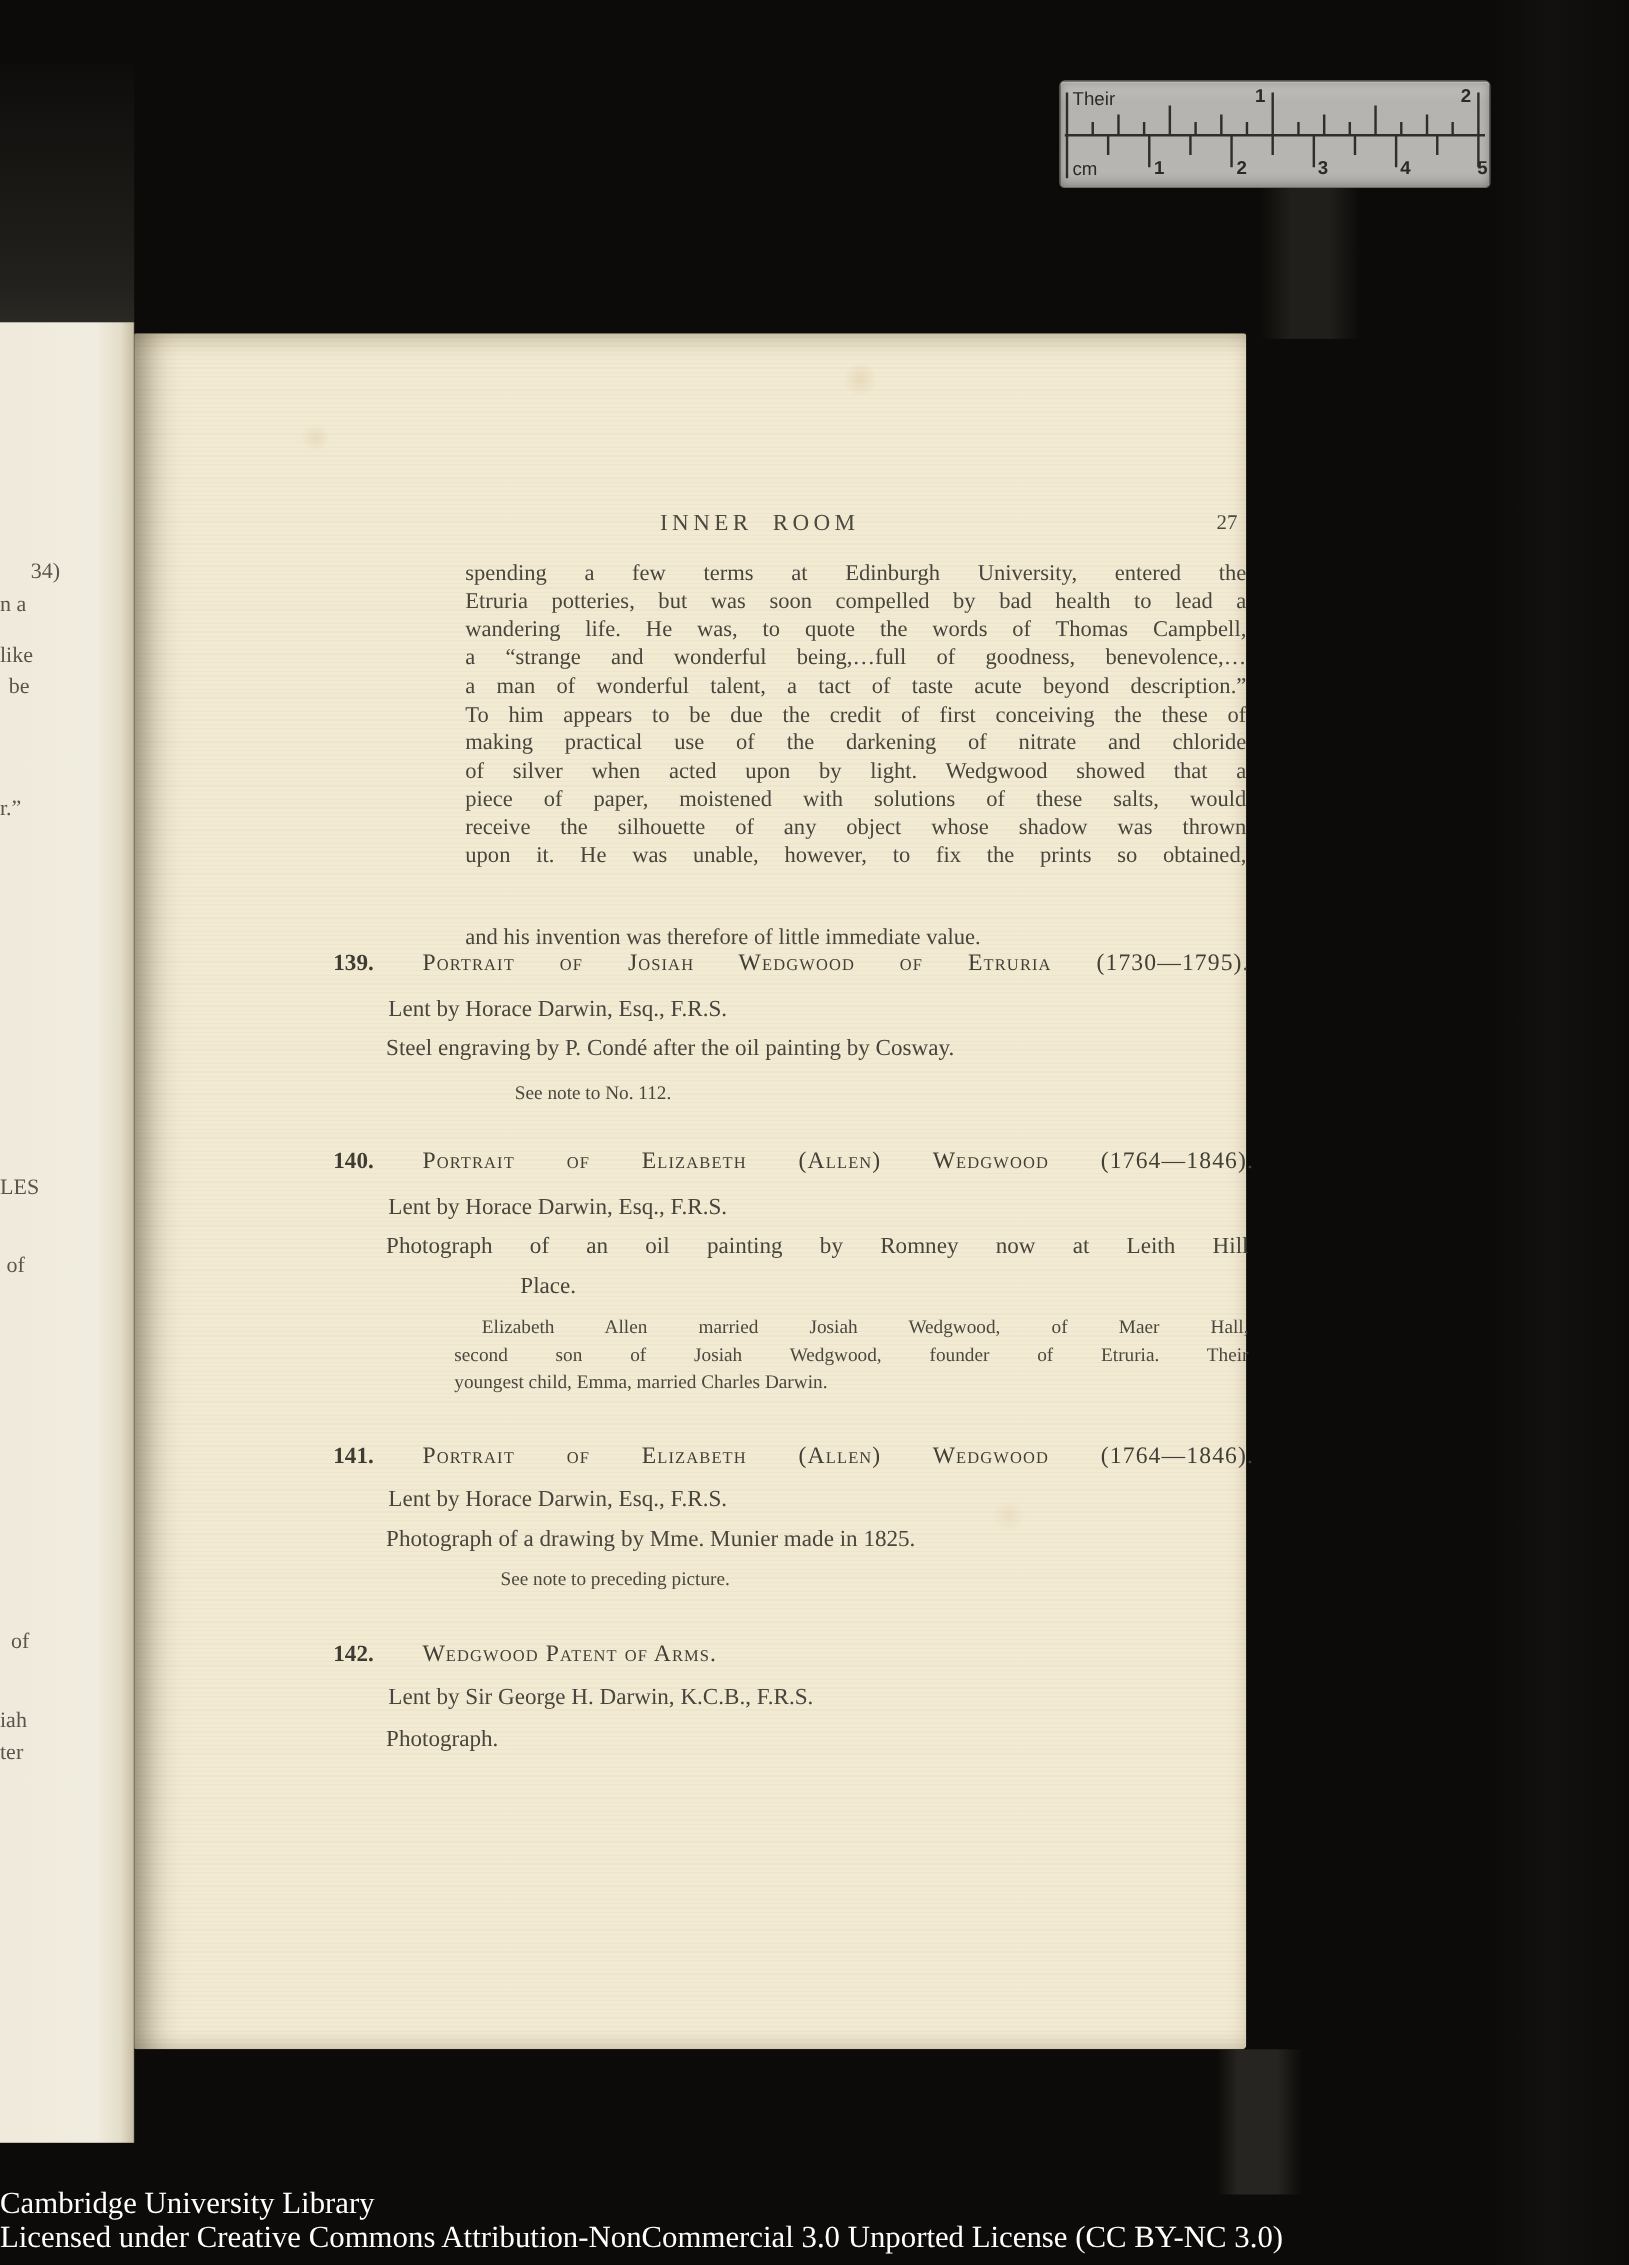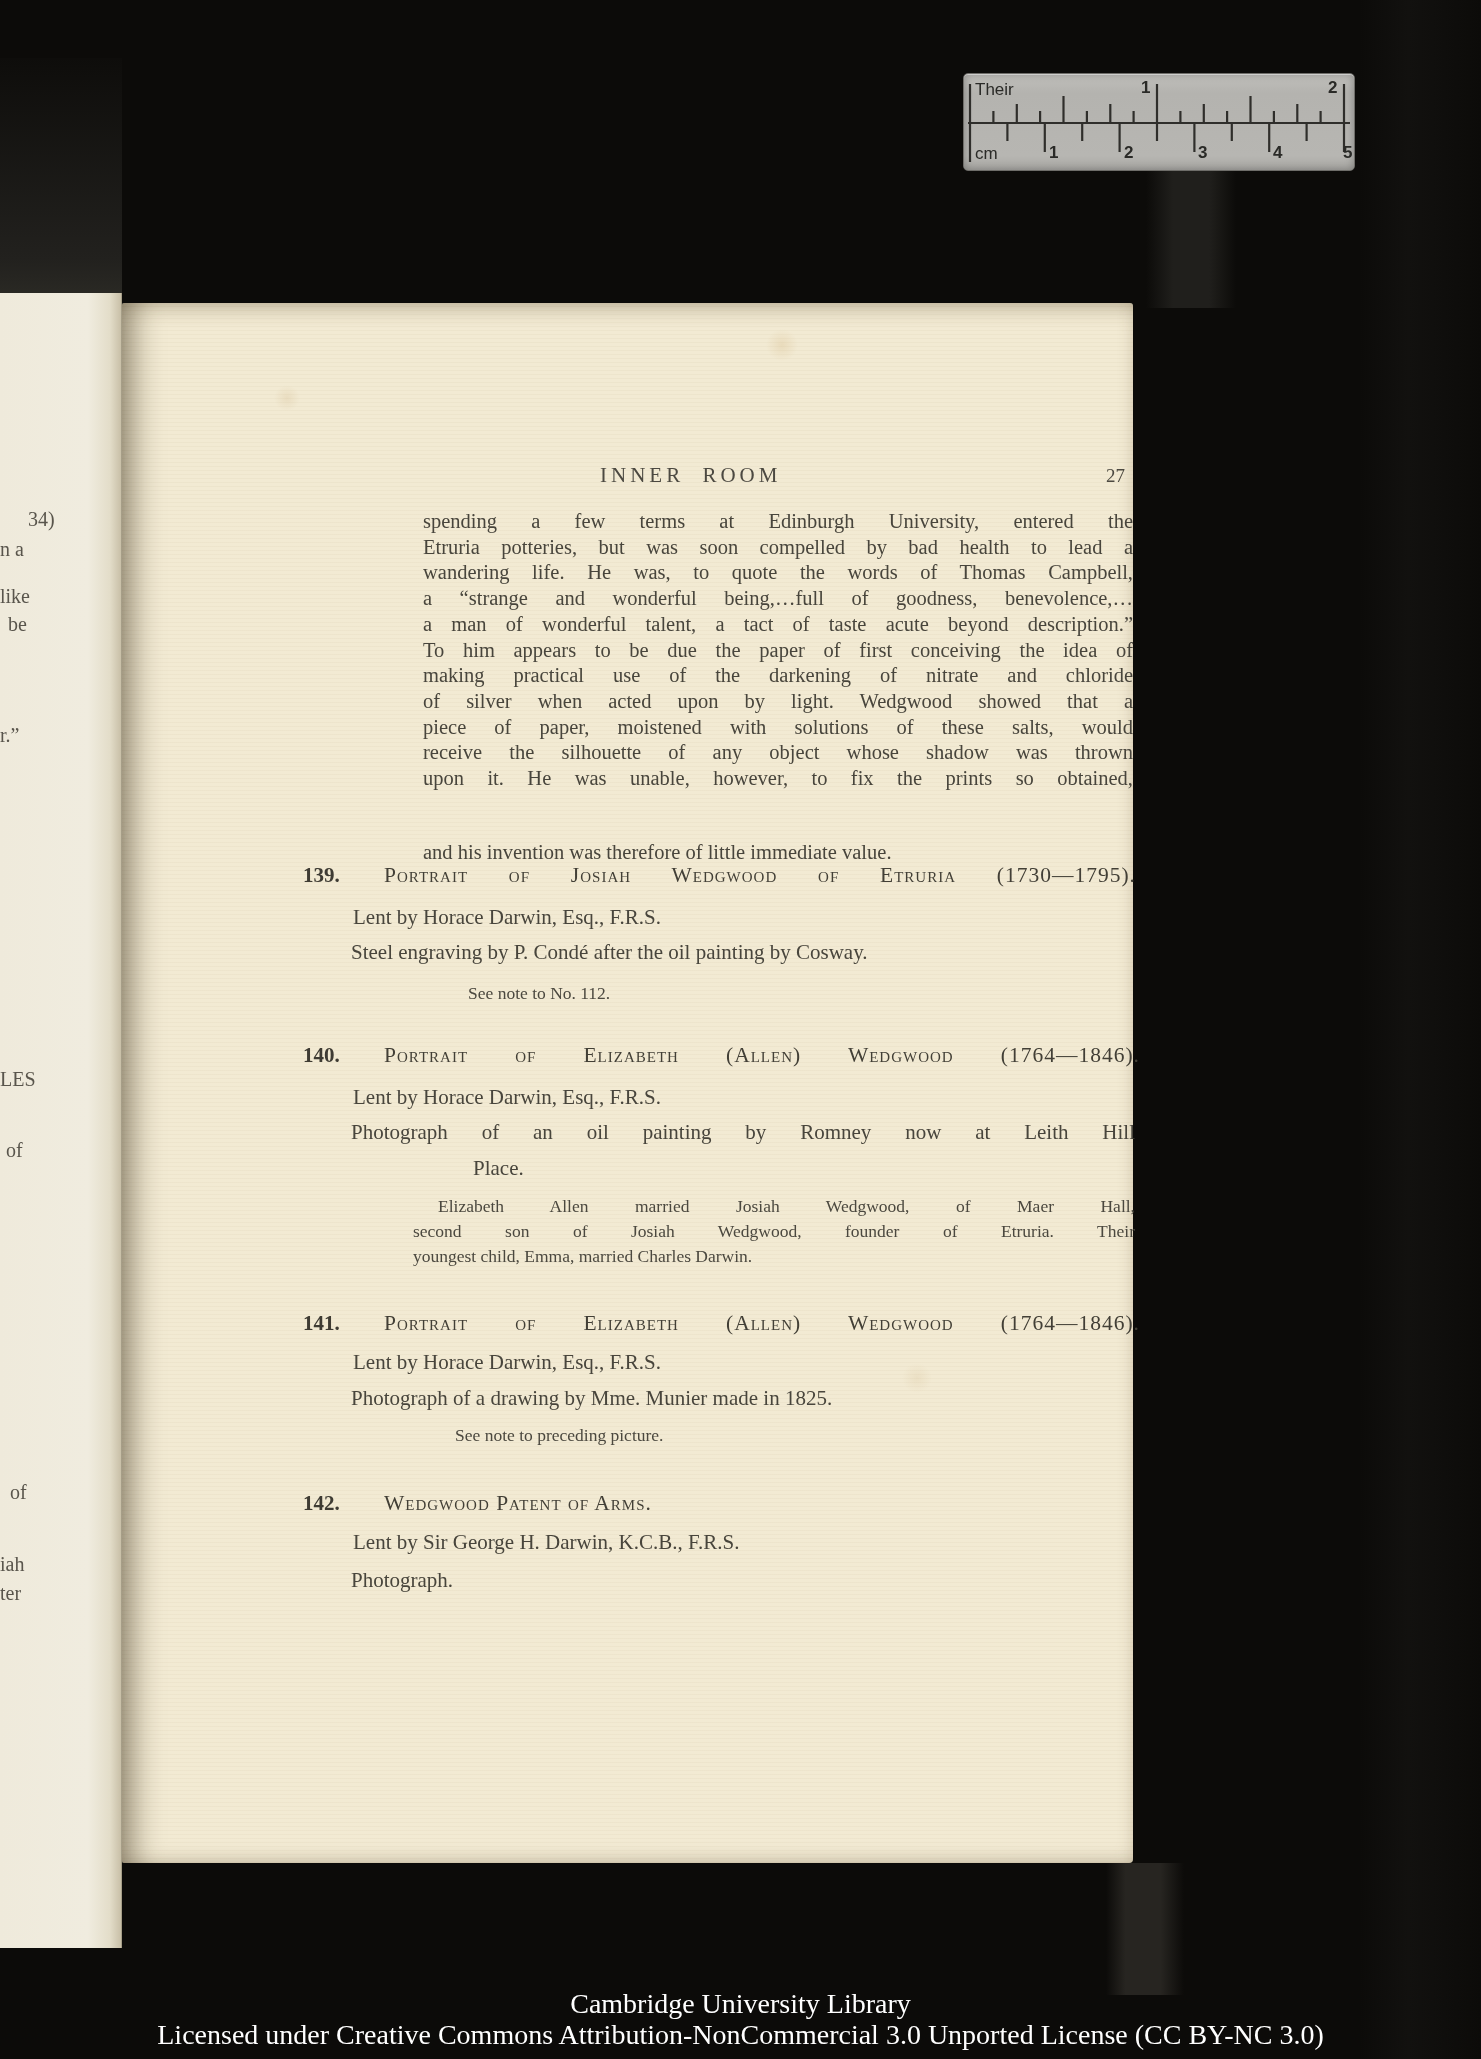--- a/index.html
+++ b/index.html
@@ -51,21 +51,21 @@
   
   .ruler { position:absolute; left:963px; top:73px; width:390px; height:96px;
     background:linear-gradient(to bottom,#c0bfbb,#b4b3af 20%,#b7b6b2 85%,#a8a7a3);
     border:1px solid #6e6d69; border-radius:5px;
     box-shadow: inset 0 1px 0 rgba(255,255,255,0.45), inset 0 0 9px rgba(0,0,0,0.28);
     font-family:"Liberation Sans","DejaVu Sans",sans-serif; color:#2a2a27; }
   .ruler svg { position:absolute; left:0; top:0; }
   .rlabel { position:absolute; font-size:17px; }
   .rnum { position:absolute; font-size:17px; font-weight:bold; }
   
-  .footer { position:absolute; left:0; top:1988px; width:1481px; text-align:center;
+  .footer { position:absolute; left:0; top:1988px; width:1481px; text-align:left;
     color:#ffffff; font-size:28px; line-height:31px; }
 </style>
 </head>
 <body>
 
 <div class="stage">
 
   <div class="right-col"></div>
   <div class="book-edge-topleft"></div>
   <div class="fore-edge-top"></div>
@@ -88,21 +88,21 @@
 
     <span class="abs running-title" style="left:478px; top:160px;">INNER ROOM</span>
     <span class="abs folio" style="left:984px; top:162px;">27</span>
 
     <div class="intro">
       <div class="iline jline">spending a few terms at Edinburgh University, entered the</div>
       <div class="iline jline">Etruria potteries, but was soon compelled by bad health to lead a</div>
       <div class="iline jline">wandering life.  He was, to quote the words of Thomas Campbell,</div>
       <div class="iline jline">a “strange and wonderful being,…full of goodness, benevolence,…</div>
       <div class="iline jline">a man of wonderful talent, a tact of taste acute beyond description.”</div>
-      <div class="iline jline">To him appears to be due the paper of first conceiving the idea of</div>
+      <div class="iline jline">To him appears to be due the credit of first conceiving the these of</div>
       <div class="iline jline">making practical use of the darkening of nitrate and chloride</div>
       <div class="iline jline">of silver when acted upon by light.  Wedgwood showed that a</div>
       <div class="iline jline">piece of paper, moistened with solutions of these salts, would</div>
       <div class="iline jline">receive the silhouette of any object whose shadow was thrown</div>
       <div class="iline jline">upon it.  He was unable, however, to fix the prints so obtained,</div>
       <div class="iline last">and his invention was therefore of little immediate value.</div>
     </div>
 
     <span class="abs enum" style="left:181px; top:560px;">139.</span>
     <div class="abs etitle fill" style="left:262px; top:560px; width:752px;">Portrait of Josiah Wedgwood of Etruria (1730—1795).</div>

